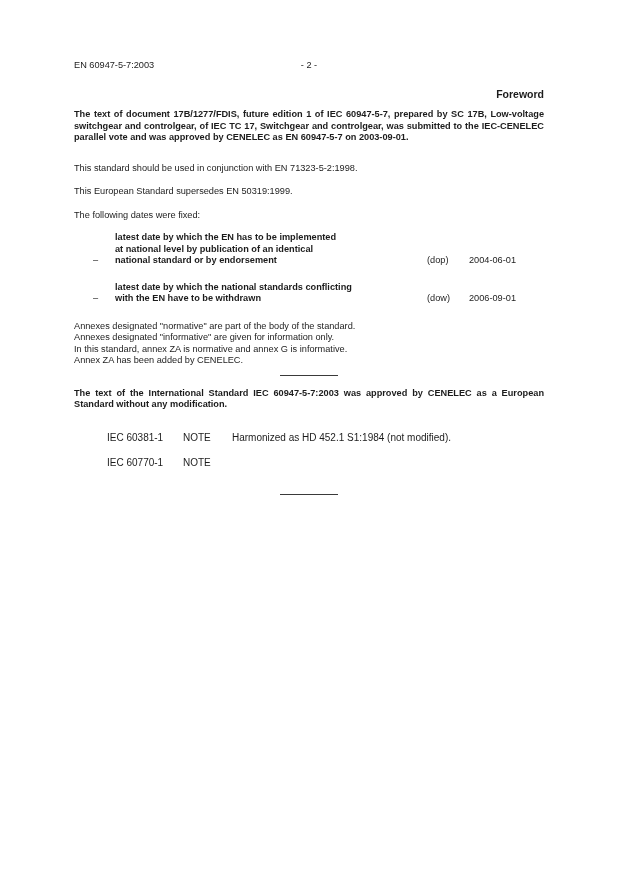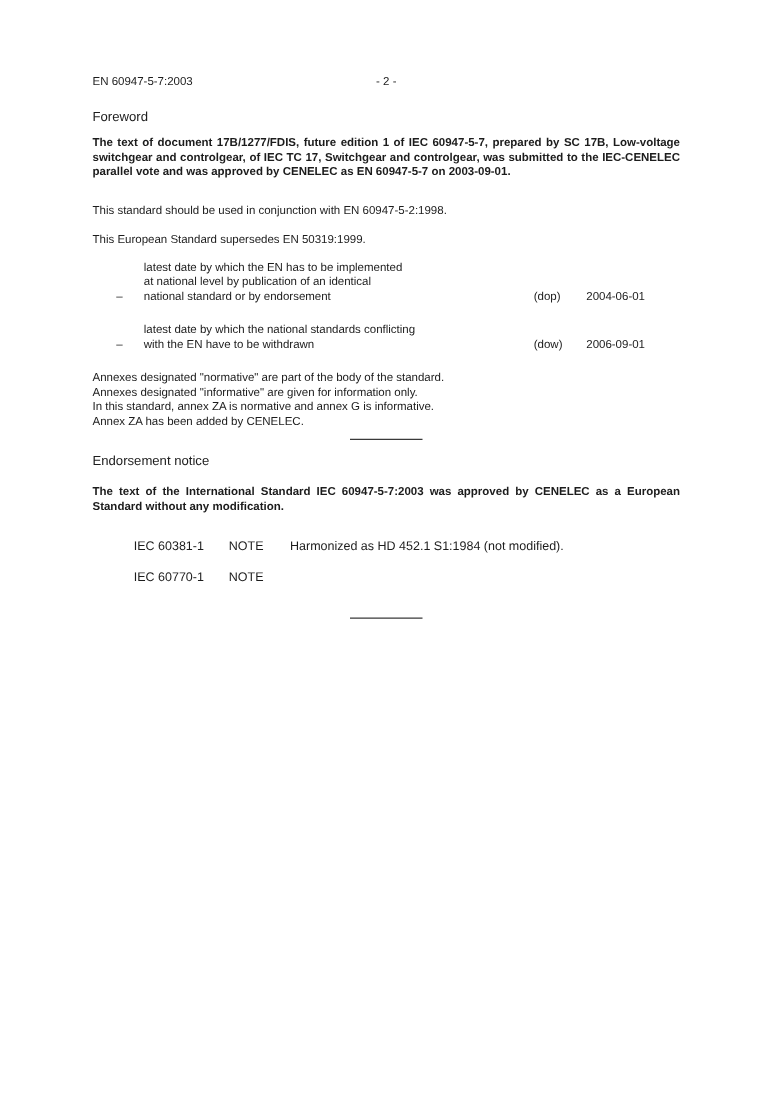--- a/index.html
+++ b/index.html
@@ -25,37 +25,37 @@
     height: 11px;
     line-height: 11px;
   }
   .doc-ref { position: absolute; left: 0; top: 0; }
   .page-number {
     position: absolute; left: 0; right: 0; top: 0;
     text-align: center;
   }
   .section-heading {
     margin-top: 17px;
-    text-align: left;
-    font-weight: normal;
+    text-align: right;
+    font-weight: bold;
     font-size: 10.5px;
     line-height: 12px;
   }
   .para { margin-top: 12px; }
   .para.justified { text-align: justify; font-weight: bold; }
   .para.first { margin-top: 9px; }
   .para.gap-lg { margin-top: 19px; }
   .dates-list { margin-top: 11px; }
   .date-item {
     display: grid;
     grid-template-columns: 19px 22px 312px 42px 1fr;
     align-items: end;
   }
   .date-item + .date-item { margin-top: 15px; }
-  .date-text { white-space: pre-line; }
+  .date-text { white-space: pre-line; font-weight: bold; }
   .annex-block { margin-top: 16px; white-space: pre-line; }
   .divider {
     width: 58px;
     margin: 8px auto 0 auto;
     border: 0;
     border-top: 1px solid #3a3a3a;
     height: 0;
   }
   .divider.second { margin-top: 26px; }
   .heading-endorsement { margin-top: 11px; font-size: 10.5px; line-height: 13px; }
@@ -76,24 +76,25 @@
 
     <div class="header-row">
       <span class="doc-ref">EN 60947-5-7:2003</span>
       <span class="page-number">- 2 -</span>
     </div>
 
     <div class="section-heading">Foreword</div>
 
     <div class="para first justified">The text of document 17B/1277/FDIS, future edition 1 of IEC 60947-5-7, prepared by SC 17B, Low-voltage switchgear and controlgear, of IEC TC 17, Switchgear and controlgear, was submitted to the IEC-CENELEC parallel vote and was approved by CENELEC as EN 60947-5-7 on 2003-09-01.</div>
 
-    <div class="para gap-lg">This standard should be used in conjunction with EN 60947-5-2:1998.</div>
+    <div class="para gap-lg">This standard should be used in conjunction with EN 71323-5-2:1998.</div>
 
     <div class="para">This European Standard supersedes EN 50319:1999.</div>
 
+    <div class="para">The following dates were fixed:</div>
 
     <div class="dates-list">
       <div class="date-item">
         <span></span>
         <span>–</span>
         <span class="date-text">latest date by which the EN has to be implemented
 at national level by publication of an identical
 national standard or by endorsement</span>
         <span>(dop)</span>
         <span>2004-06-01</span>
@@ -108,21 +109,20 @@
       </div>
     </div>
 
     <div class="annex-block">Annexes designated "normative" are part of the body of the standard.
 Annexes designated "informative" are given for information only.
 In this standard, annex ZA is normative and annex G is informative.
 Annex ZA has been added by CENELEC.</div>
 
     <hr class="divider">
 
-    <div class="section-heading heading-endorsement">Endorsement notice</div>
 
     <div class="para justified">The text of the International Standard IEC 60947-5-7:2003 was approved by CENELEC as a European Standard without any modification.</div>
 
 
     <div class="notes-block">
       <div class="note-row">
         <span></span>
         <span>IEC 60381-1</span>
         <span>NOTE</span>
         <span>Harmonized as HD 452.1 S1:1984 (not modified).</span>

